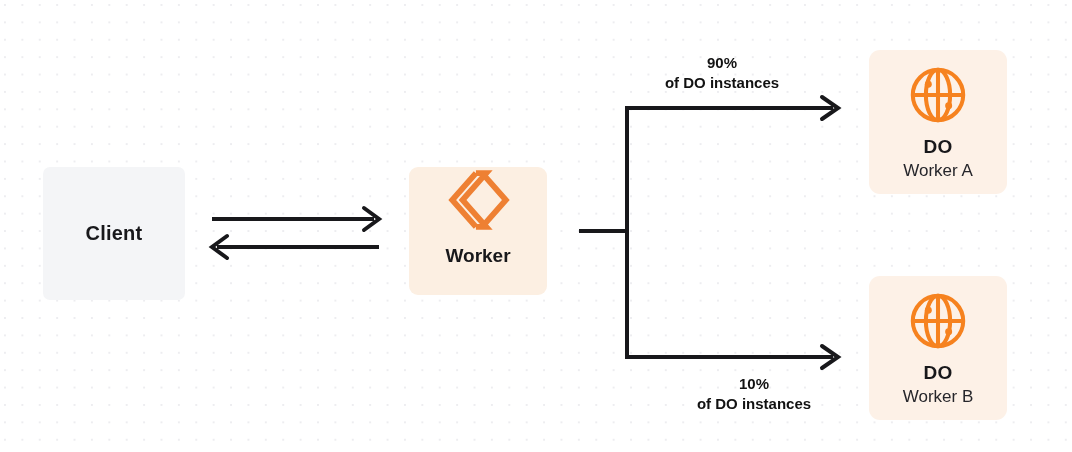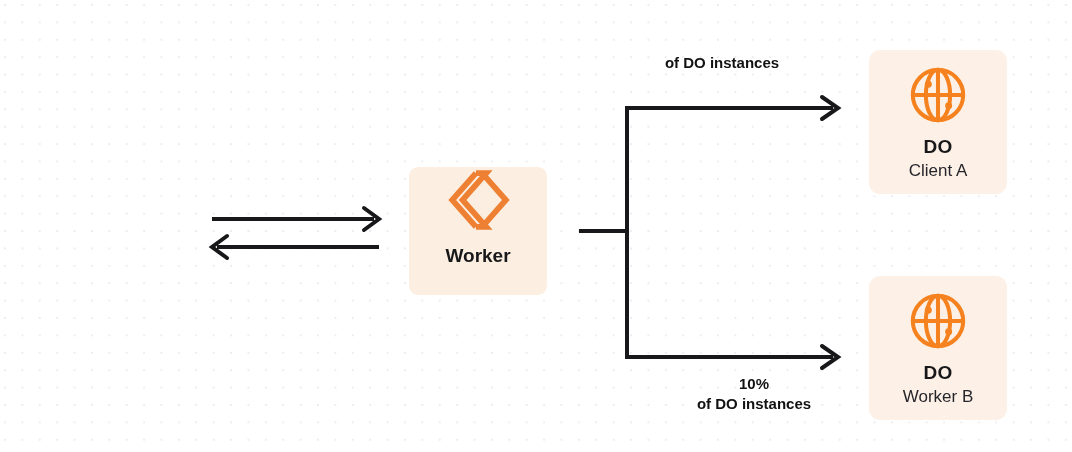--- a/index.html
+++ b/index.html
@@ -163,20 +163,23 @@
       <line x1="625" y1="108" x2="833" y2="108" stroke="#18181b" stroke-width="4" stroke-linecap="butt"></line>
       <polyline points="822,97 838,108 822,119" fill="none" stroke="#18181b" stroke-width="4" stroke-linecap="round" stroke-linejoin="miter"></polyline>
     </g>
 
     <g>
       <line x1="625" y1="357" x2="833" y2="357" stroke="#18181b" stroke-width="4" stroke-linecap="butt"></line>
       <polyline points="822,346 838,357 822,368" fill="none" stroke="#18181b" stroke-width="4" stroke-linecap="round" stroke-linejoin="miter"></polyline>
     </g>
   </svg>
 
+  <div class="node" id="node-client">
+    <span class="node-title">Client</span>
+  </div>
 
   <div class="node" id="node-worker">
     <span>
       <svg class="worker-icon" viewBox="0 0 64 64" aria-hidden="true">
 
         <path d="M30 6 L7 32 L30 58" fill="none" stroke="#ee8033" stroke-width="5.6" stroke-linecap="butt" stroke-linejoin="miter"></path>
         <path d="M30 6 L40 6 L17 32 L40 58 L30 58" fill="none" stroke="#ee8033" stroke-width="5.6" stroke-linecap="butt" stroke-linejoin="miter"></path>
 
         <path d="M36 6 L59 32 L36 58" fill="none" stroke="#ee8033" stroke-width="5.6" stroke-linecap="butt" stroke-linejoin="miter"></path>
       </svg>
@@ -191,41 +194,42 @@
           <circle cx="32" cy="32" r="26"></circle>
           <line x1="32" y1="6" x2="32" y2="58"></line>
           <line x1="7.5" y1="32" x2="56.5" y2="32"></line>
           <ellipse cx="32" cy="32" rx="12.5" ry="26"></ellipse>
         </g>
         <circle cx="22" cy="21" r="3.6" fill="#f6821f"></circle>
         <circle cx="43" cy="43" r="3.6" fill="#f6821f"></circle>
       </svg>
     </span>
     <span class="do-title">DO</span>
-    <span class="do-sub">Client A</span>
+    <span class="do-sub">Worker A</span>
   </div>
 
   <div class="node do-node" id="node-do-b">
     <span>
       <svg class="globe-icon" viewBox="0 0 64 64" aria-hidden="true">
         <g fill="none" stroke="#f6821f" stroke-width="4.2">
           <circle cx="32" cy="32" r="26"></circle>
           <line x1="32" y1="6" x2="32" y2="58"></line>
           <line x1="7.5" y1="32" x2="56.5" y2="32"></line>
           <ellipse cx="32" cy="32" rx="12.5" ry="26"></ellipse>
         </g>
         <circle cx="22" cy="21" r="3.6" fill="#f6821f"></circle>
         <circle cx="43" cy="43" r="3.6" fill="#f6821f"></circle>
       </svg>
     </span>
     <span class="do-title">DO</span>
     <span class="do-sub">Worker B</span>
   </div>
 
   <div class="edge-label" id="label-top">
+    <span class="pct">90%</span>
     <span class="sub">of DO instances</span>
   </div>
 
   <div class="edge-label" id="label-bottom">
     <span class="pct">10%</span>
     <span class="sub">of DO instances</span>
   </div>
 
 </div>
 

